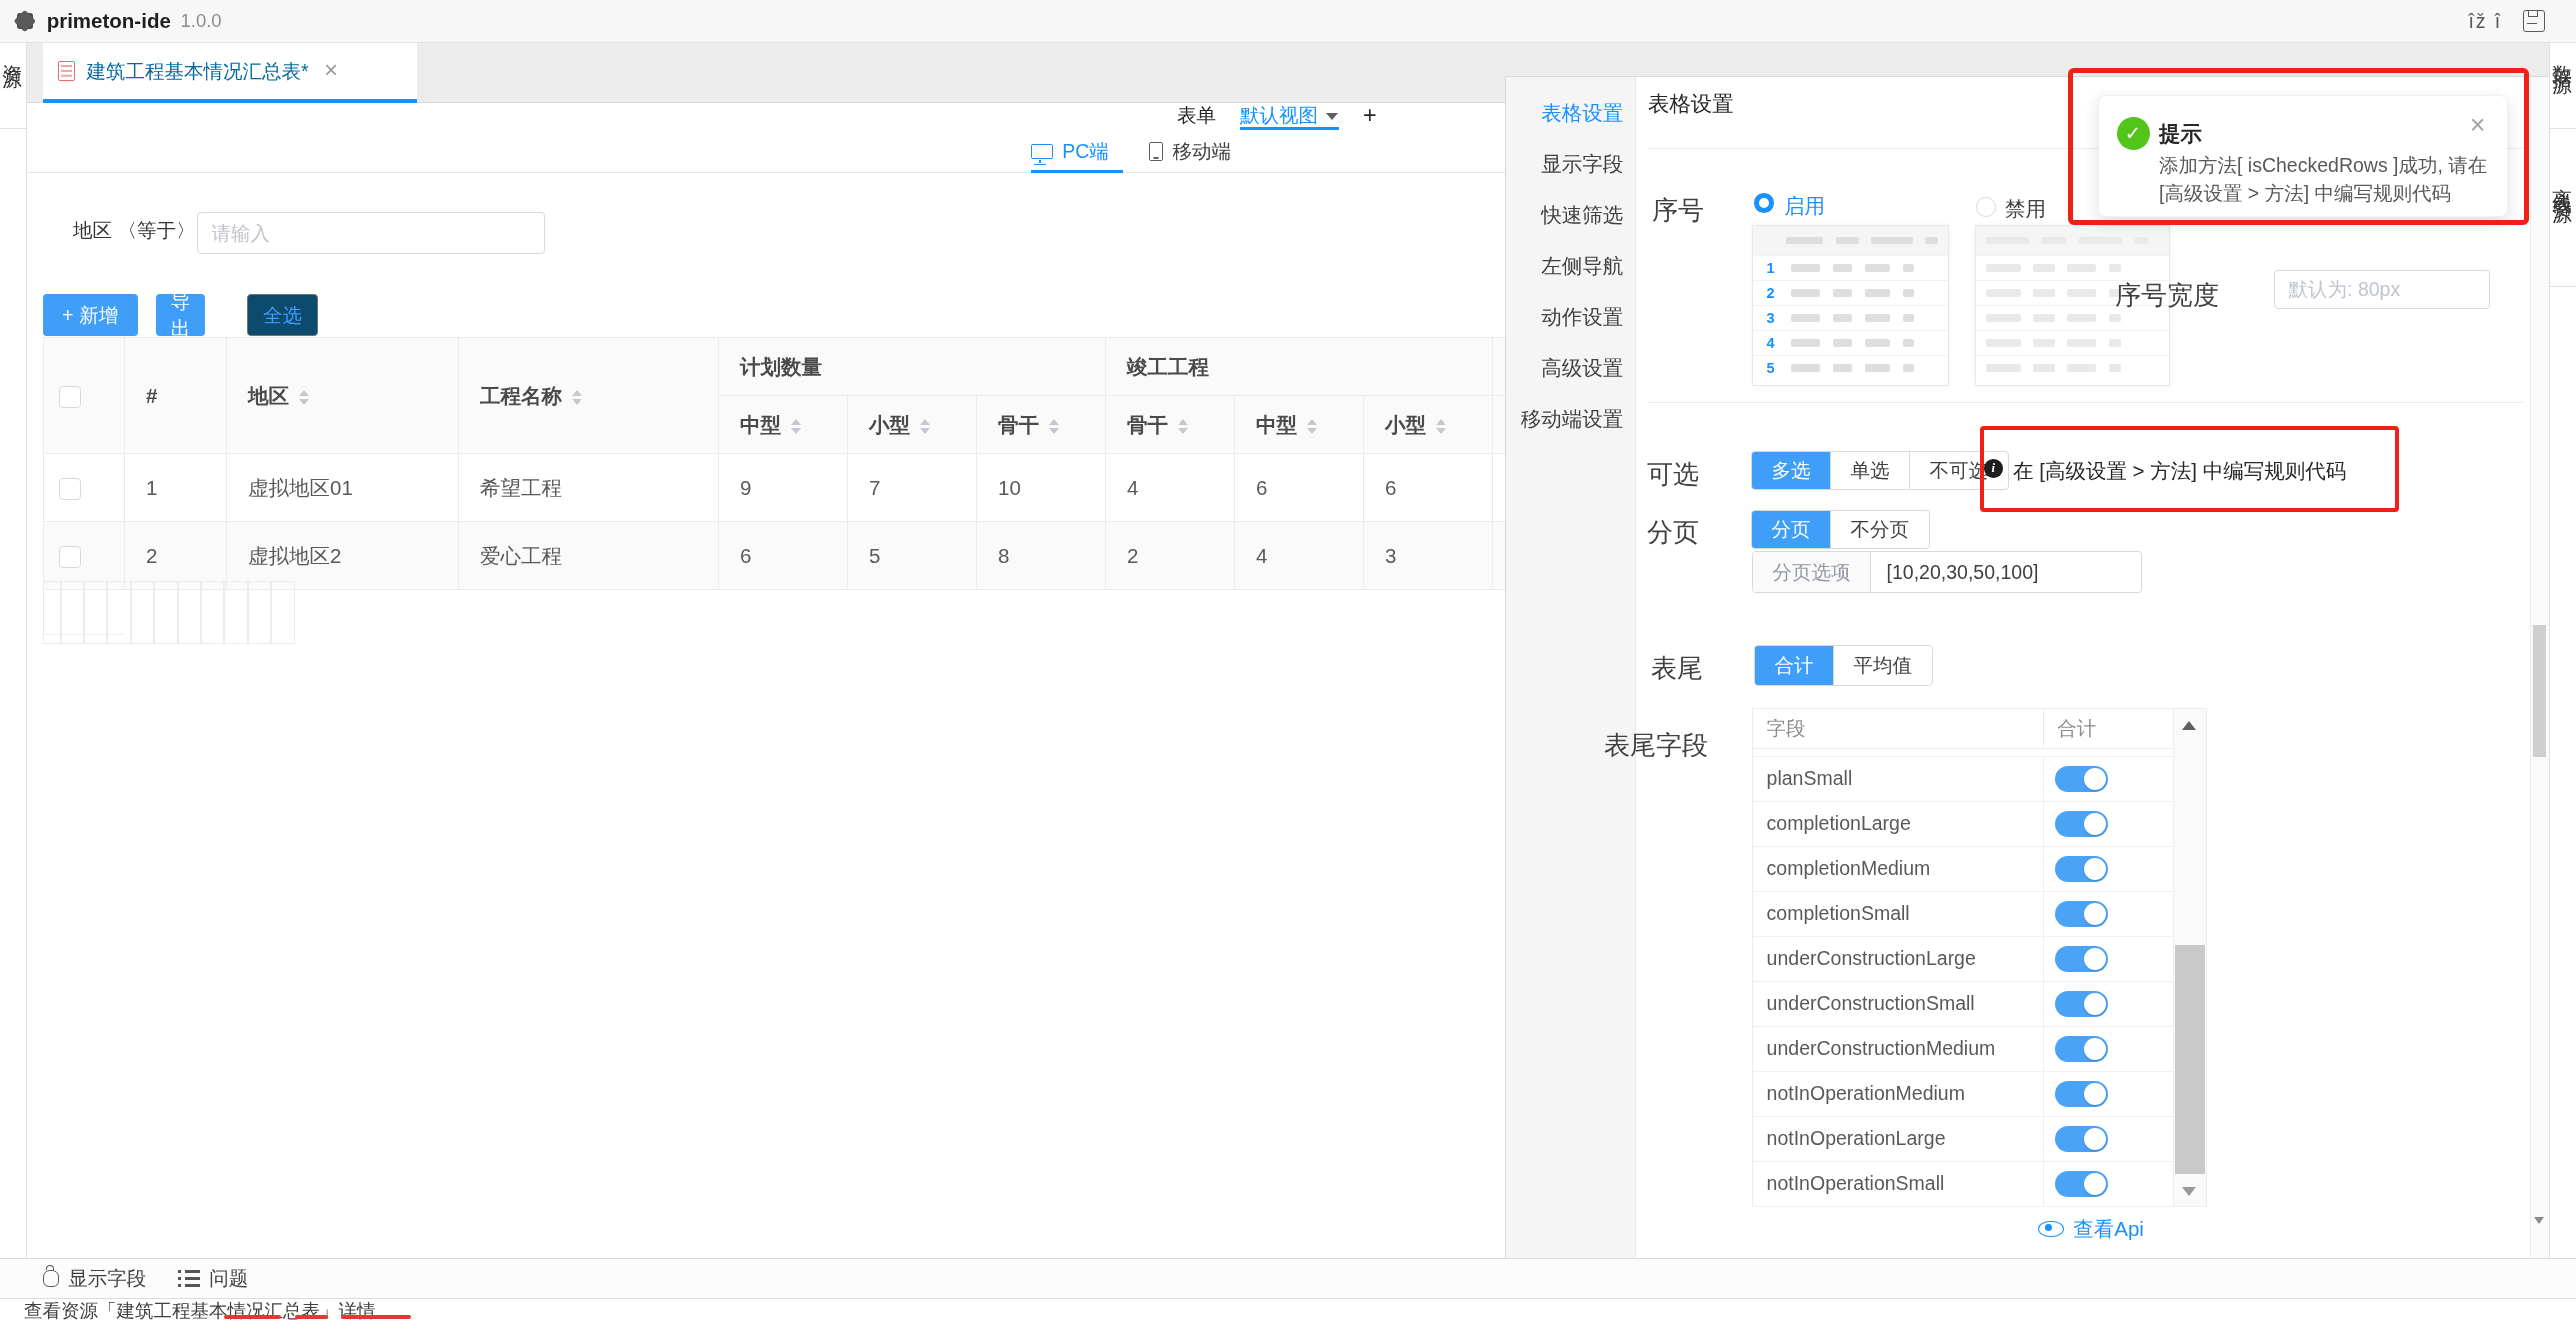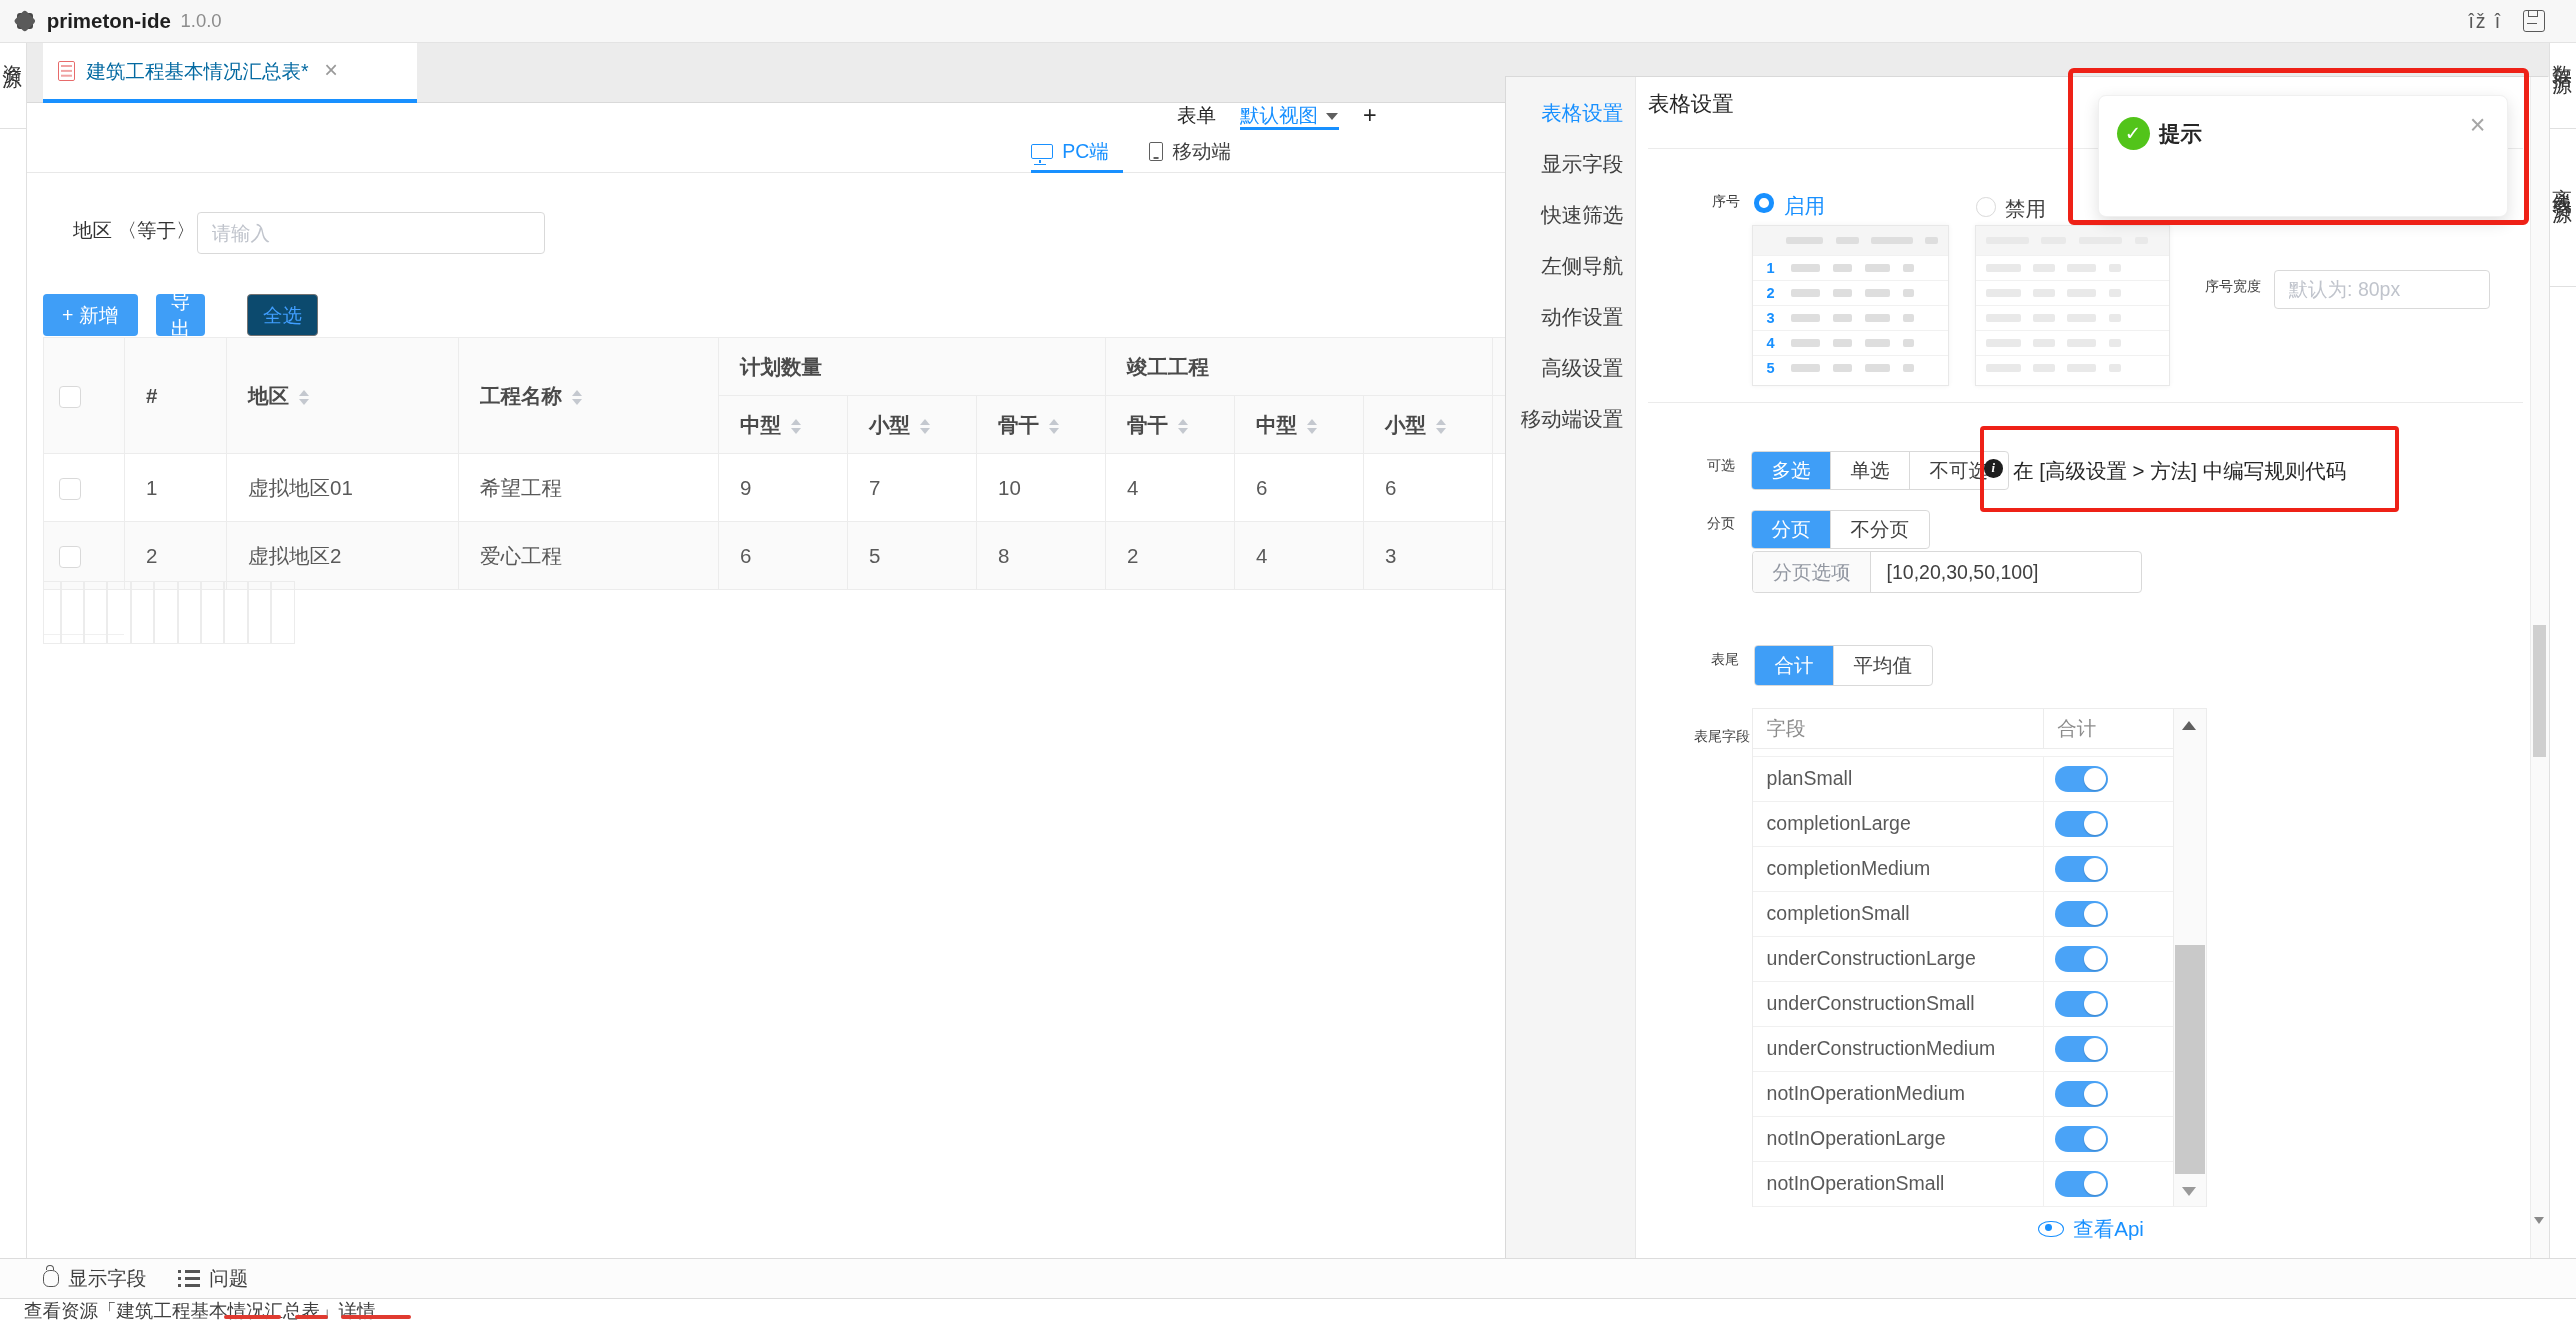--- a/index.html
+++ b/index.html
@@ -75,21 +75,21 @@
   .sc .up{border-bottom:6.8px solid #c4c8cf}
   .sc .dn{border-top:6.8px solid #c4c8cf}
   
   .panel{position:absolute;left:1505px;top:76px;width:1043px;height:1184px;background:#fff;z-index:5;
          border-top:1px solid #d9d9d9;border-left:1px solid #d9d9d9;box-sizing:border-box}
   .pnav{position:absolute;left:0;top:0;width:130px;height:1183px;background:#f5f5f5;border-right:1px solid #e8e8e8;box-sizing:border-box;padding-top:11.7px}
   .pnav .ni{height:51px;line-height:47px;text-align:right;padding-right:11.7px;font-size:20.5px;color:#404040}
   .pnav .ni.on{color:#1890ff}
   .ptitle{position:absolute;left:142px;top:11.7px;font-size:21.4px;color:#262626}
   .pdiv{position:absolute;left:142px;width:875px;height:1px;background:#ebebeb}
-  .plabel{position:absolute;font-size:14px;color:#404040;text-align:right}
+  .plabel{position:absolute;font-size:26px;color:#404040;}
   .radio{width:19.5px;height:19.5px;border-radius:50%;box-sizing:border-box;position:absolute;background:#fff}
   .radio.on{border:5.8px solid #1890ff}
   .radio.off{border:1.9px solid #d9d9d9}
   .rlbl{position:absolute;font-size:20.5px}
   .rlbl.on{color:#1890ff}
   
   .mini{position:absolute;background:#fff;border:1px solid #e8e8e8;box-shadow:0 0 4.9px rgba(0,0,0,.05)}
   .mini .mh{height:29px;background:#f5f5f5;display:flex;align-items:center;gap:12.7px;padding:0 9.7px 0 33px}
   .mini .mr{height:24px;display:flex;align-items:center;gap:12.7px;padding:0 9.7px;border-top:1px solid #f1f1f1}
   .mini .n{width:15.6px;color:#1890ff;font-weight:bold;font-size:14.6px;text-align:center}
@@ -552,20 +552,24 @@
 
   <div class="pscroll">
     <span class="pthumb"></span>
     <span class="tri dn"></span>
   </div>
 </div>
 
 <div class="toast">
   <span class="tsticon">✓</span>
   <div class="tsttitle">提示</div>
+  <div class="tstmsg">
+    <div>添加方法[ isCheckedRows ]成功, 请在</div>
+    <div>[高级设置 &gt; 方法] 中编写规则代码</div>
+  </div>
   <span class="tstclose">×</span>
 </div>
 
 <div class="redbox rb1"></div>
 <div class="redbox rb2"></div>
 
 <div class="bbar">
   <span class="bitem">
     <span class="bug"></span>
     <span>显示字段</span>

